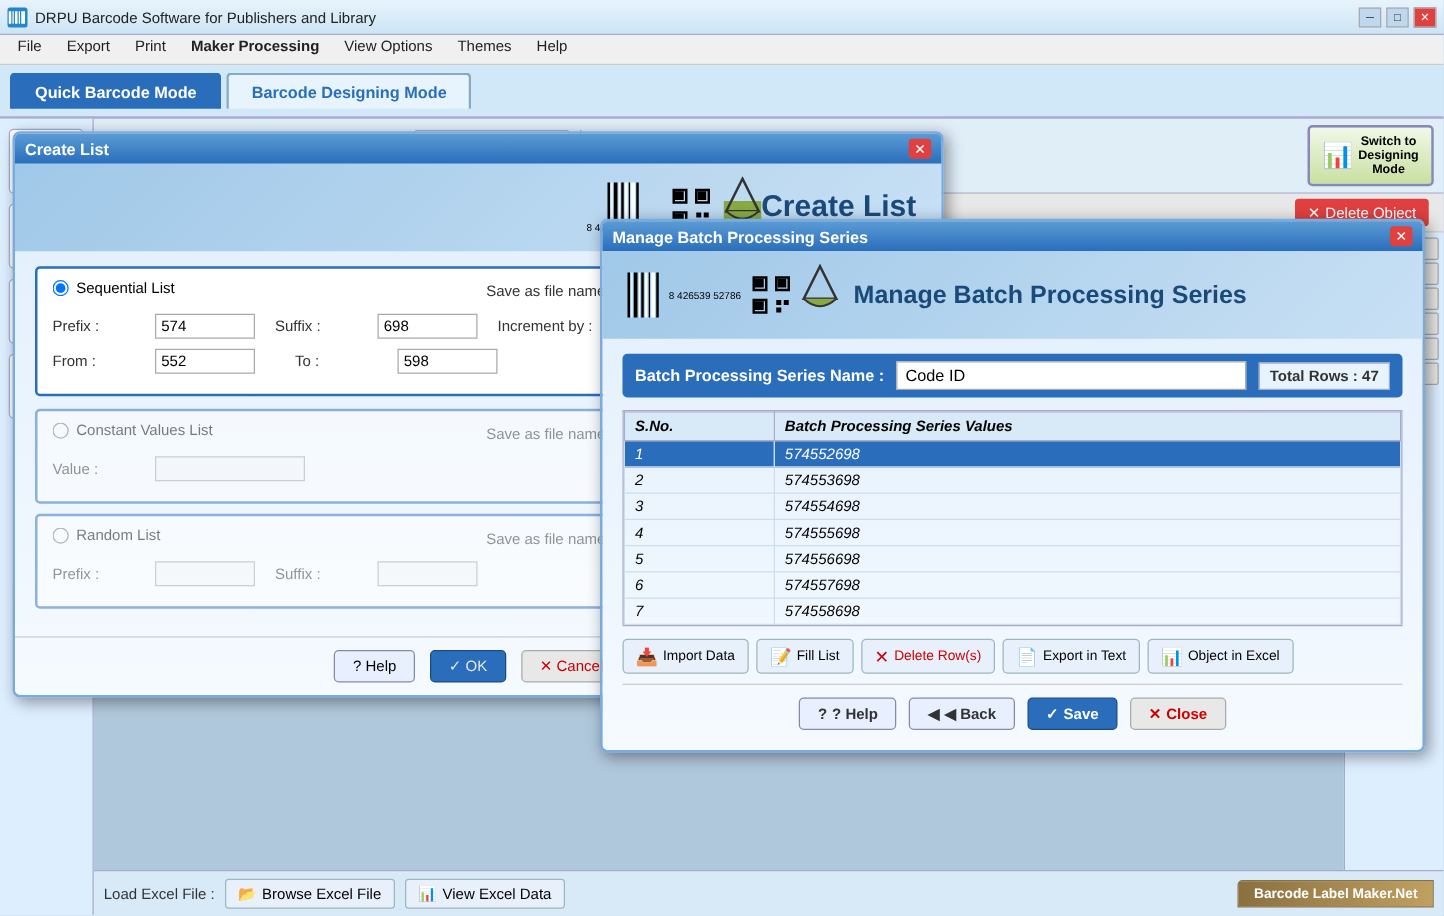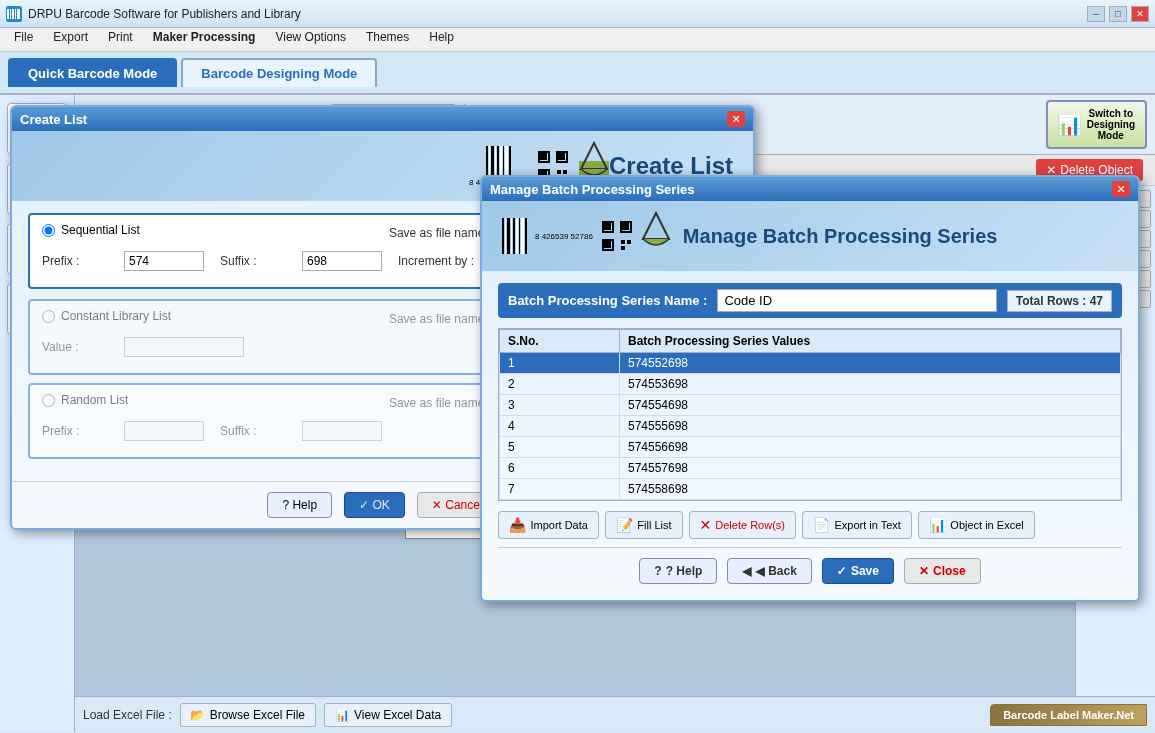--- a/index.html
+++ b/index.html
@@ -101,21 +101,21 @@
     }
     .mbatch-title { font-size: 20px; font-weight: bold; color: #1a4a7a; }
     .mbatch-body { padding: 12px 16px; }
     .batch-name-row { background: #2a6ebb; color: white; display: flex; align-items: center; padding: 6px 10px; border-radius: 4px; margin-bottom: 10px; gap: 10px; font-weight: bold; font-size: 13px; }
     .batch-name-input { flex: 1; padding: 3px 6px; font-size: 13px; border: 1px solid #aaa; }
     .batch-total { font-size: 12px; color: #333; background: #e8f4fd; padding: 3px 8px; border: 1px solid #aac; }
     .batch-table { width: 100%; border-collapse: collapse; font-size: 12px; }
     .batch-table th { background: #d8eaf8; border: 1px solid #aac; padding: 4px 8px; text-align: left; font-weight: bold; }
     .batch-table td { border: 1px solid #cde; padding: 3px 8px; }
     .batch-table tr.selected td { background: #2a6ebb; color: white; }
-    .table-container { border: 1px solid #aac; max-height: 200px; overflow-y: scroll; }
+    .table-container { border: 1px solid #aac; max-height: 200px; overflow-y: scroll; font-style: italic; }
     .mbatch-footer-btns { display: flex; gap: 6px; margin-top: 10px; flex-wrap: wrap; }
     .mfooter-btn { display: flex; align-items: center; gap: 4px; background: #e8f0fc; border: 1px solid #8aac; padding: 5px 10px; border-radius: 4px; cursor: pointer; font-size: 11px; }
     .mfooter-btn .icon { font-size: 14px; }
     .mbatch-actions { display: flex; justify-content: center; gap: 10px; padding: 10px 0 4px; border-top: 1px solid #ccc; margin-top: 8px; }
     .act-btn { display: flex; align-items: center; gap: 4px; padding: 5px 14px; border-radius: 4px; cursor: pointer; font-size: 12px; font-weight: bold; border: 1px solid; }
     .act-help { background: #e8f0ff; border-color: #88a; color: #333; }
     .act-back { background: #e8f0ff; border-color: #88a; color: #333; }
     .act-save { background: #2a6ebb; border-color: #1a4a8a; color: white; }
     .act-close { background: #e8e8e8; border-color: #aaa; color: #c00; }
     .rp-icon-btn { width: 32px; height: 32px; border: 1px solid #aac; background: white; border-radius: 3px; cursor: pointer; display: flex; align-items: center; justify-content: center; font-size: 18px; }
@@ -409,27 +409,35 @@
             <span class="form-label">Prefix :</span>
             <input class="form-input" type="text" style="width: 80px;" value="574">
             <span class="form-label">Suffix :</span>
             <input class="form-input" type="text" style="width: 80px;" value="698">
             <span class="form-label">Increment by :</span>
             <input class="form-input" type="text" style="width: 40px;" value="1">
             <span style="flex:1;"></span>
             <input type="checkbox" style="">
             <span>Maintain n</span>
           </div>
+          <div class="form-row">
+            <span class="form-label">From :</span>
+            <input class="form-input" type="text" style="width: 80px;" value="552">
+            <span class="form-label" style="margin-left:16px;">To :</span>
+            <input class="form-input" type="text" style="width: 80px;" value="598">
+            <span style="flex:1;"></span>
+            <span style="font-size:10px; color:#555;">before sma</span>
+          </div>
         </div>
 
         <div class="radio-section inactive-section" style="margin-bottom:8px;">
           <div class="form-row">
             <div class="radio-row">
               <input type="radio" name="list-type" style="">
-              <label>Constant Library List</label>
+              <label>Constant Values List</label>
             </div>
             <span style="flex:1;"></span>
             <span class="form-label">Save as file name :</span>
             <input class="form-input" type="text" style="width: 200px;" disabled="">
           </div>
           <div class="form-row">
             <span class="form-label">Value :</span>
             <input class="form-input" type="text" style="width: 120px;" disabled="">
             <span style="flex:1;"></span>
             <span class="form-label">Count :</span>

